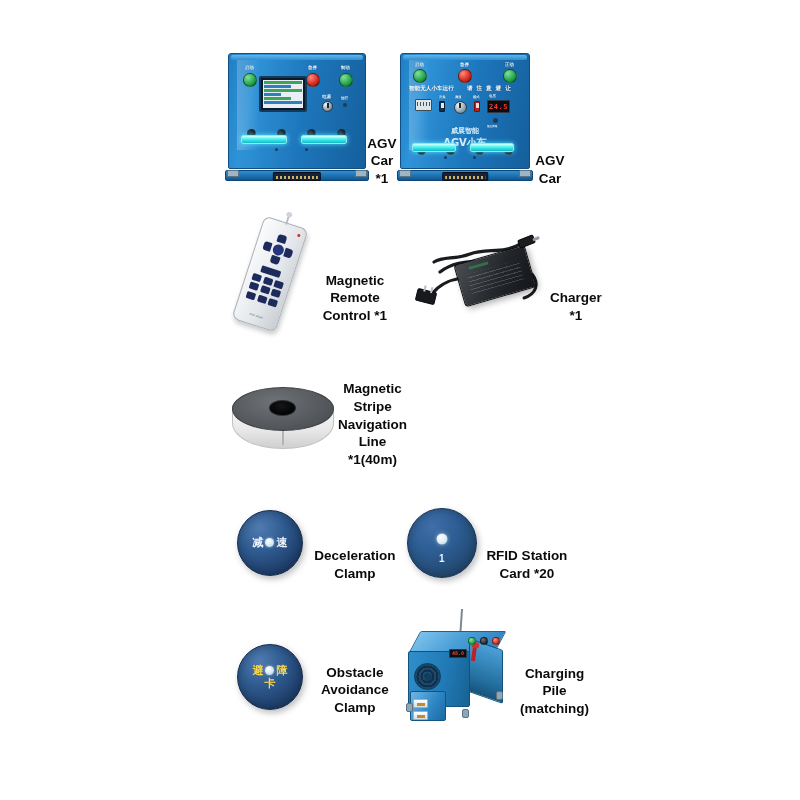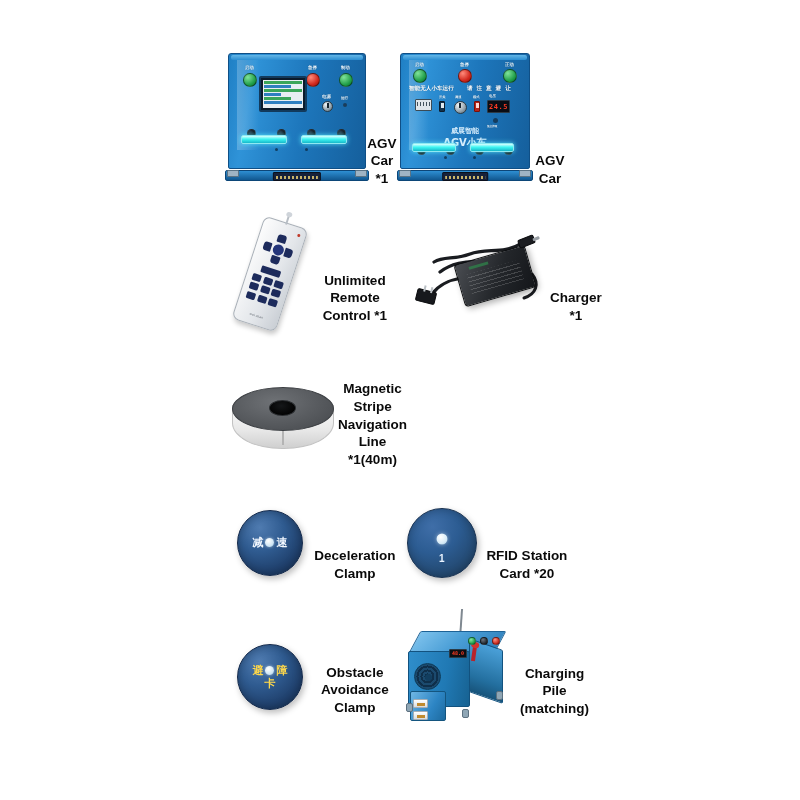--- a/index.html
+++ b/index.html
@@ -586,21 +586,21 @@
               <span class="k"></span>
               <span class="k"></span>
               <span class="k"></span>
               <span class="k"></span>
               <span class="k"></span>
             </div>
             <span class="rlabel">wei zhan</span>
           </div>
         </div>
         <div class="cap">
-          <span>Unlimited Remote</span><br>
+          <span>Magnetic Remote</span><br>
           <span>Control *1</span>
         </div>
       </div>
 
       <div class="cell right" style="top:0;">
         <div class="art" style="height:102px;">
           <div class="charger-wrap">
             <svg class="cordsvg" viewBox="0 0 150 92">
               <path d="M120 16 C104 26 86 20 70 26 C54 32 44 28 34 34" stroke="#1a1c20" stroke-width="3.2" fill="none" stroke-linecap="round"></path>
               <path d="M122 20 C112 34 96 36 82 34 C66 32 50 36 40 44" stroke="#1a1c20" stroke-width="3.2" fill="none" stroke-linecap="round"></path>

